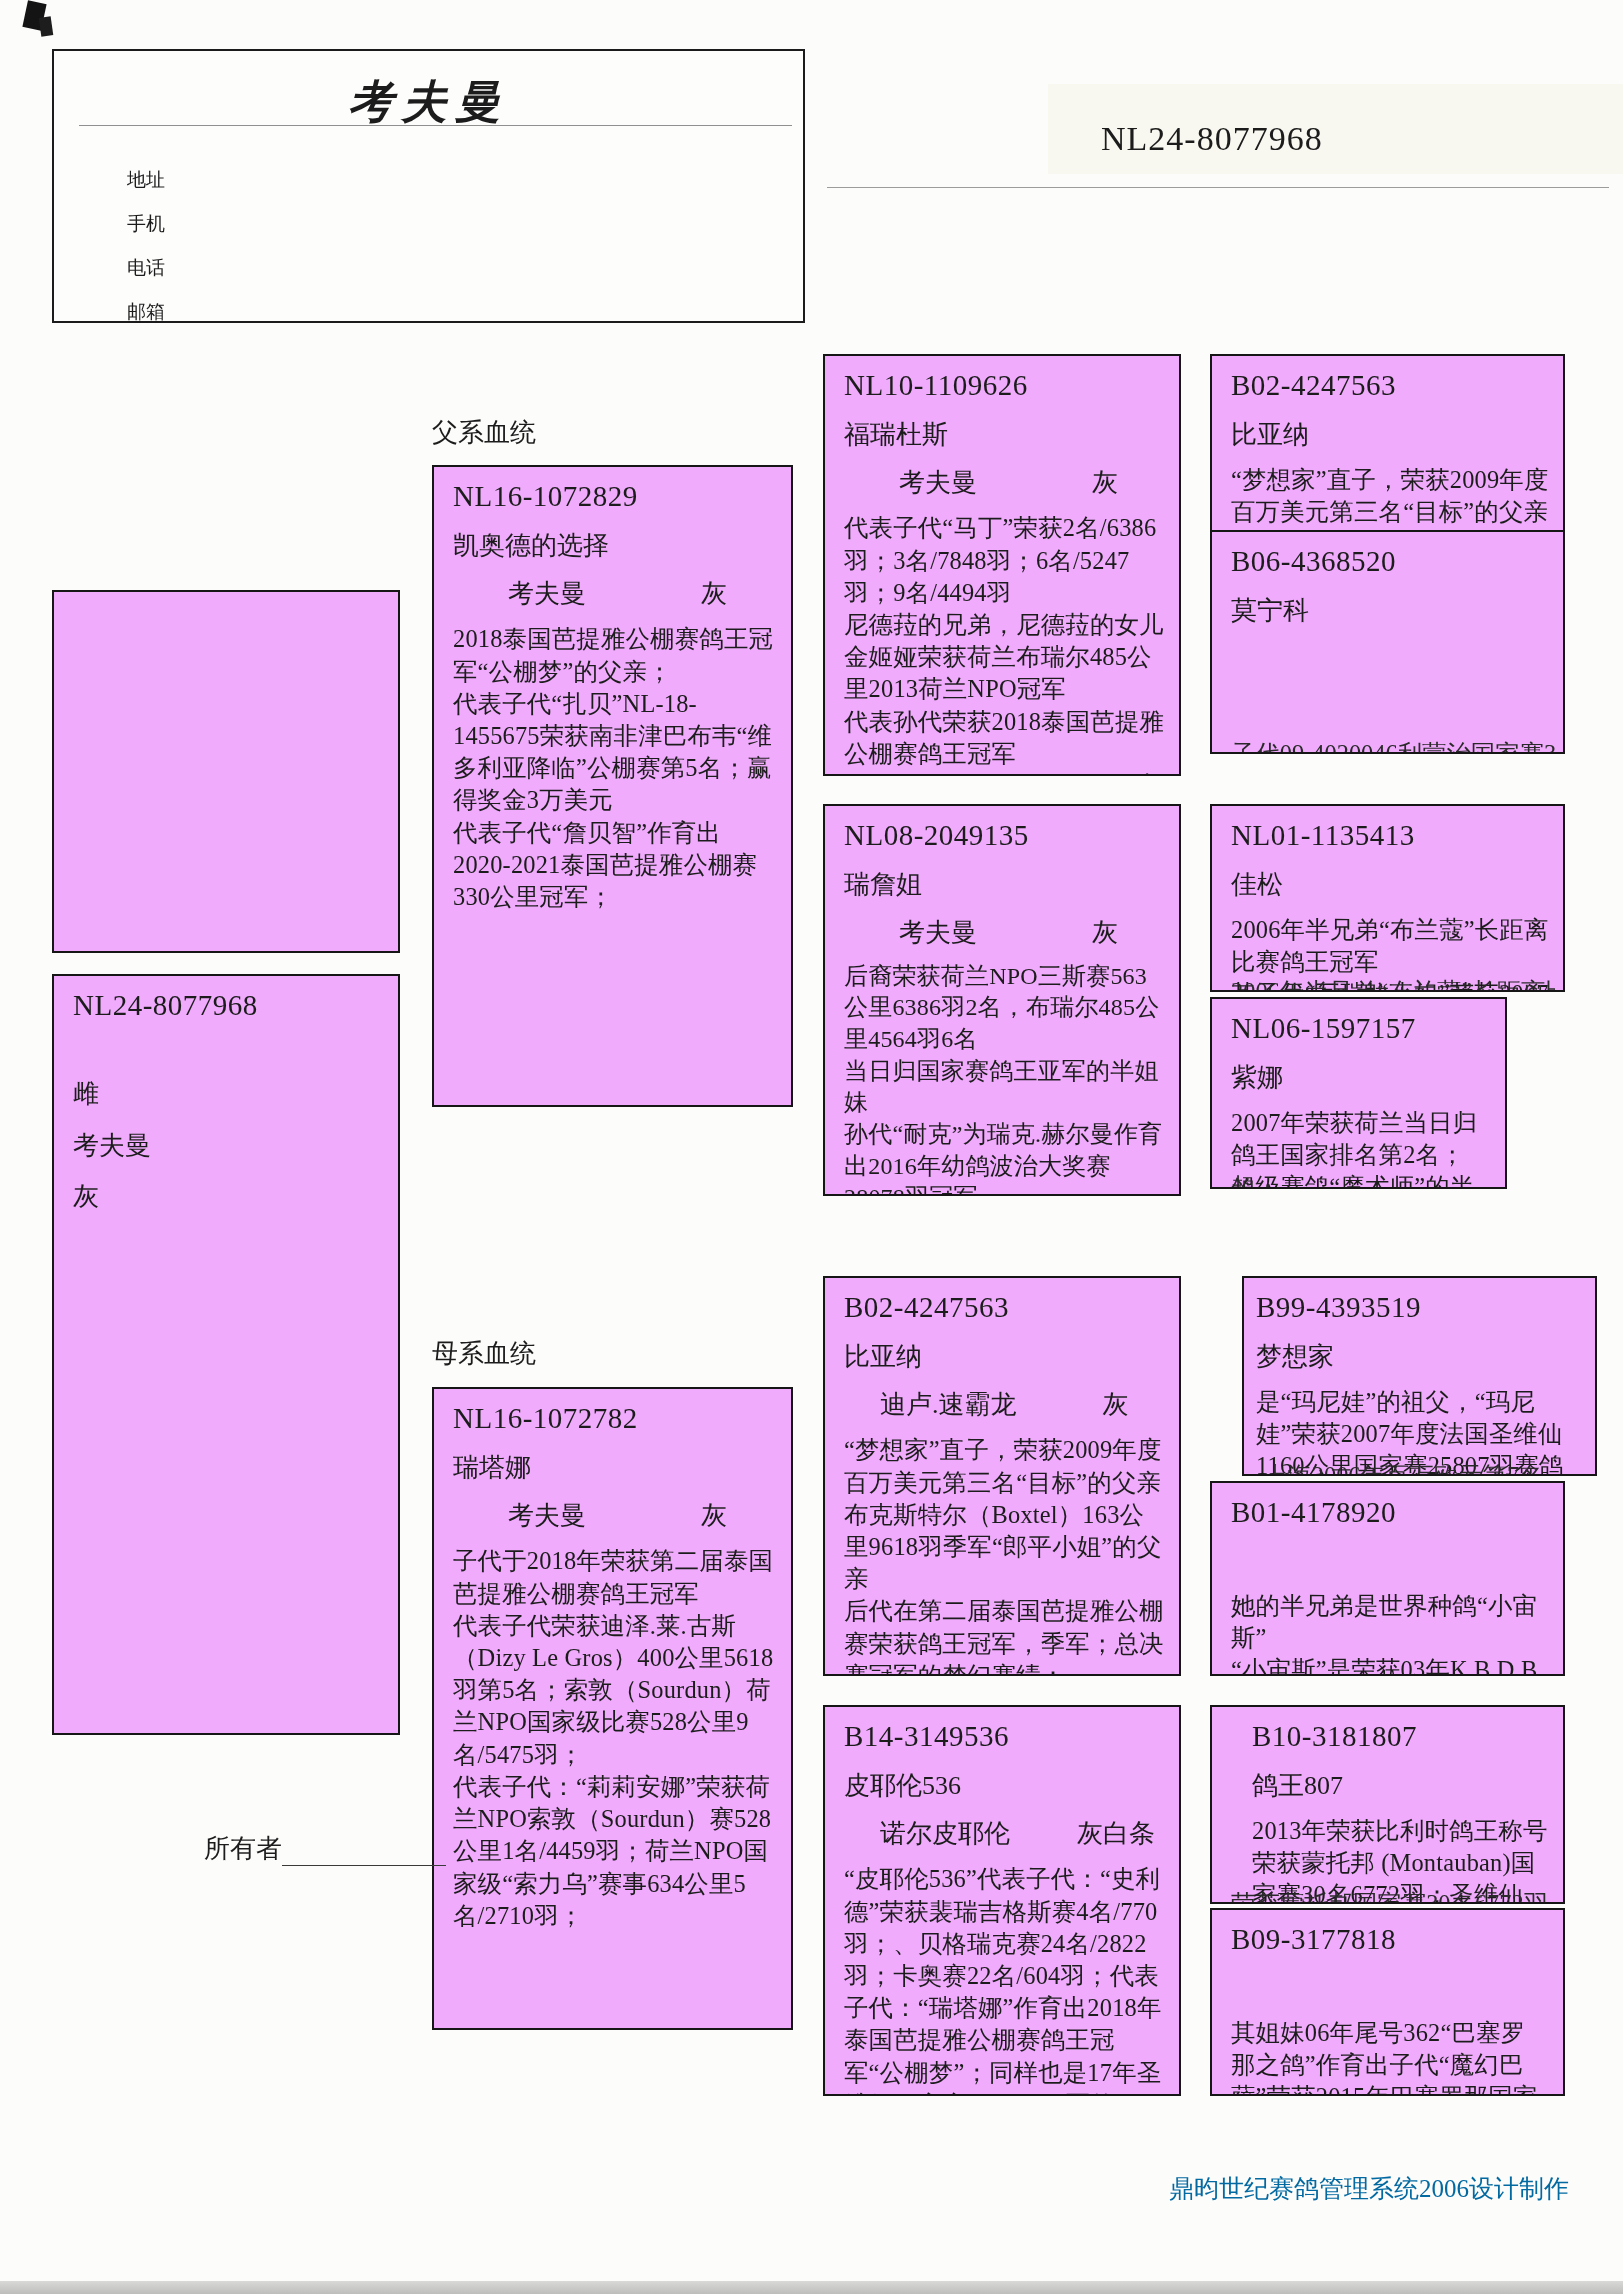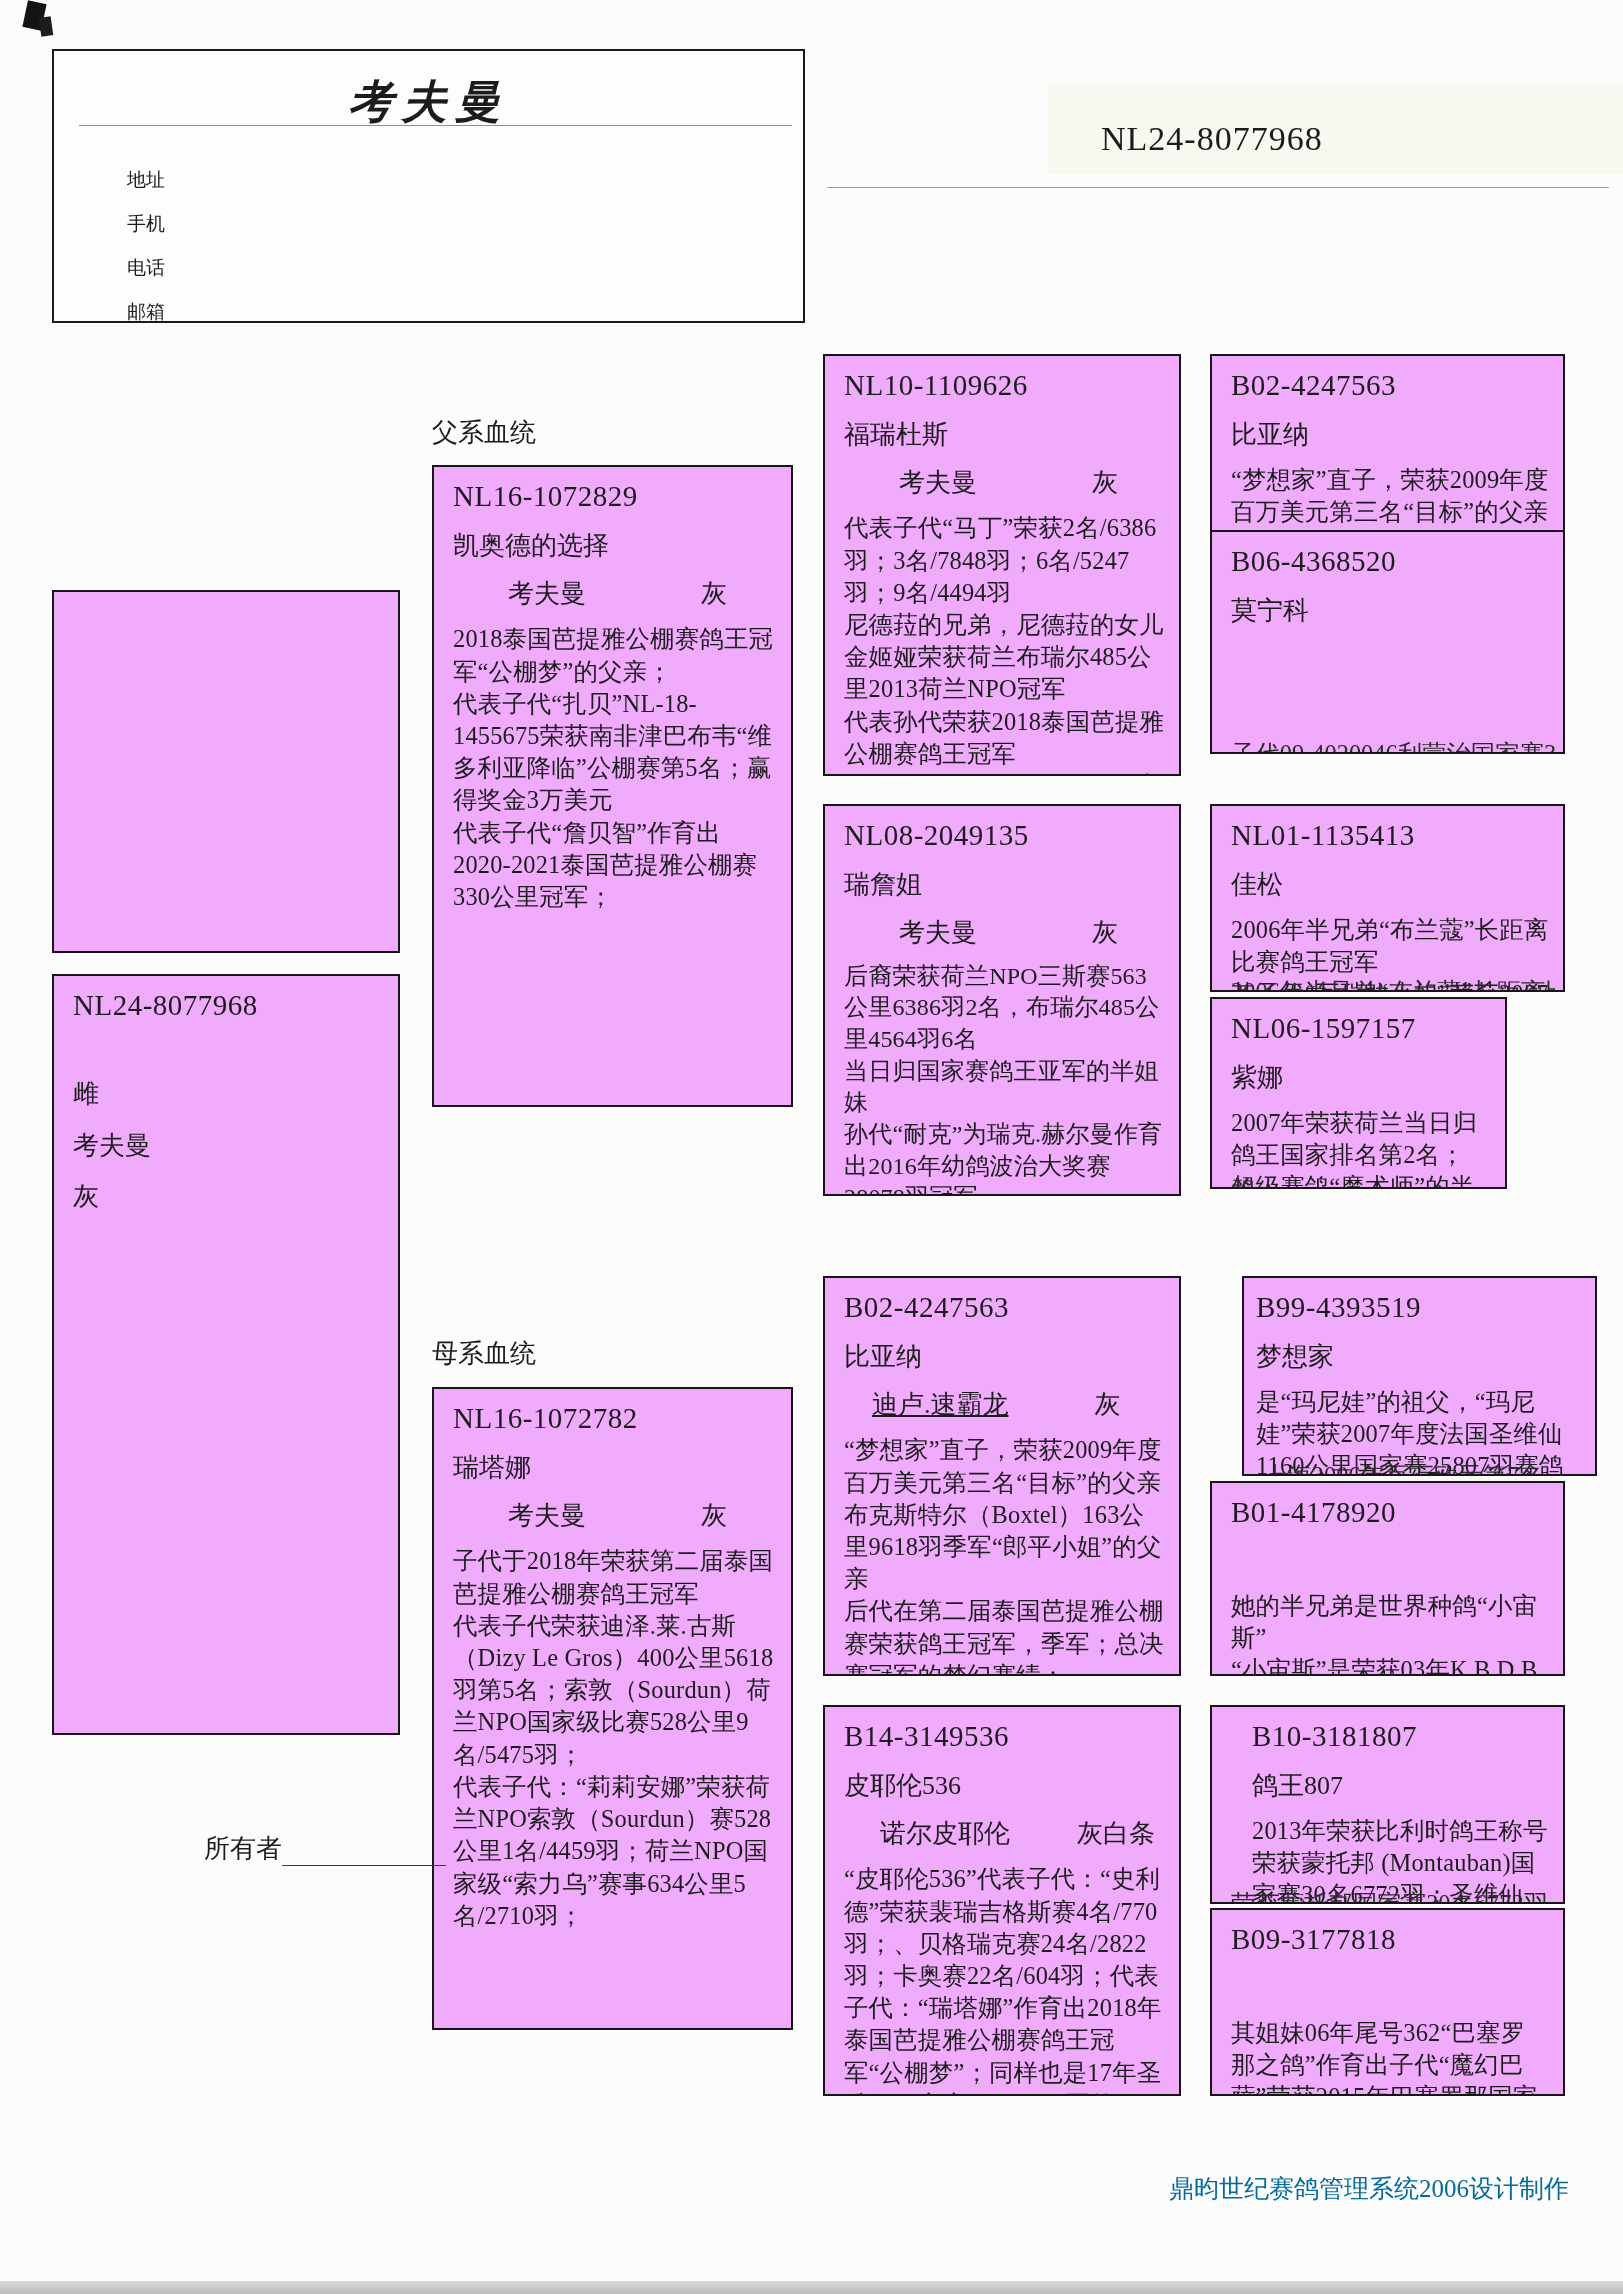--- a/index.html
+++ b/index.html
@@ -194,21 +194,21 @@
     </div>
     <div class="desc">子代于2018年荣获第二届泰国芭提雅公棚赛鸽王冠军
 代表子代荣获迪泽.莱.古斯（Dizy Le Gros）400公里5618羽第5名；索敦（Sourdun）荷兰NPO国家级比赛528公里9名/5475羽；
 代表子代：“莉莉安娜”荣获荷兰NPO索敦（Sourdun）赛528公里1名/4459羽；荷兰NPO国家级“索力乌”赛事634公里5名/2710羽；</div>
   </div>
 
   <div class="card" style="left:823px; top:1276px; width:358px; height:400px;">
     <div class="ring">B02-4247563</div>
     <div class="pname">比亚纳</div>
     <div class="strain-row">
-      <span class="strain" style="margin-left:28px;text-decoration:underline;">迪卢.速霸龙</span>
+      <span class="strain" style="margin-left:36px;">迪卢.速霸龙</span>
       <span class="color" style="margin-left:86px;">灰</span>
     </div>
     <div class="desc">“梦想家”直子，荣获2009年度百万美元第三名“目标”的父亲
 布克斯特尔（Boxtel）163公里9618羽季军“郎平小姐”的父亲
 后代在第二届泰国芭提雅公棚赛荣获鸽王冠军，季军；总决赛冠军的梦幻赛绩；</div>
   </div>
 
   <div class="card" style="left:1242px; top:1276px; width:355px; height:200px;padding-left:12px;">
     <div class="ring">B99-4393519</div>
     <div class="pname">梦想家</div>

